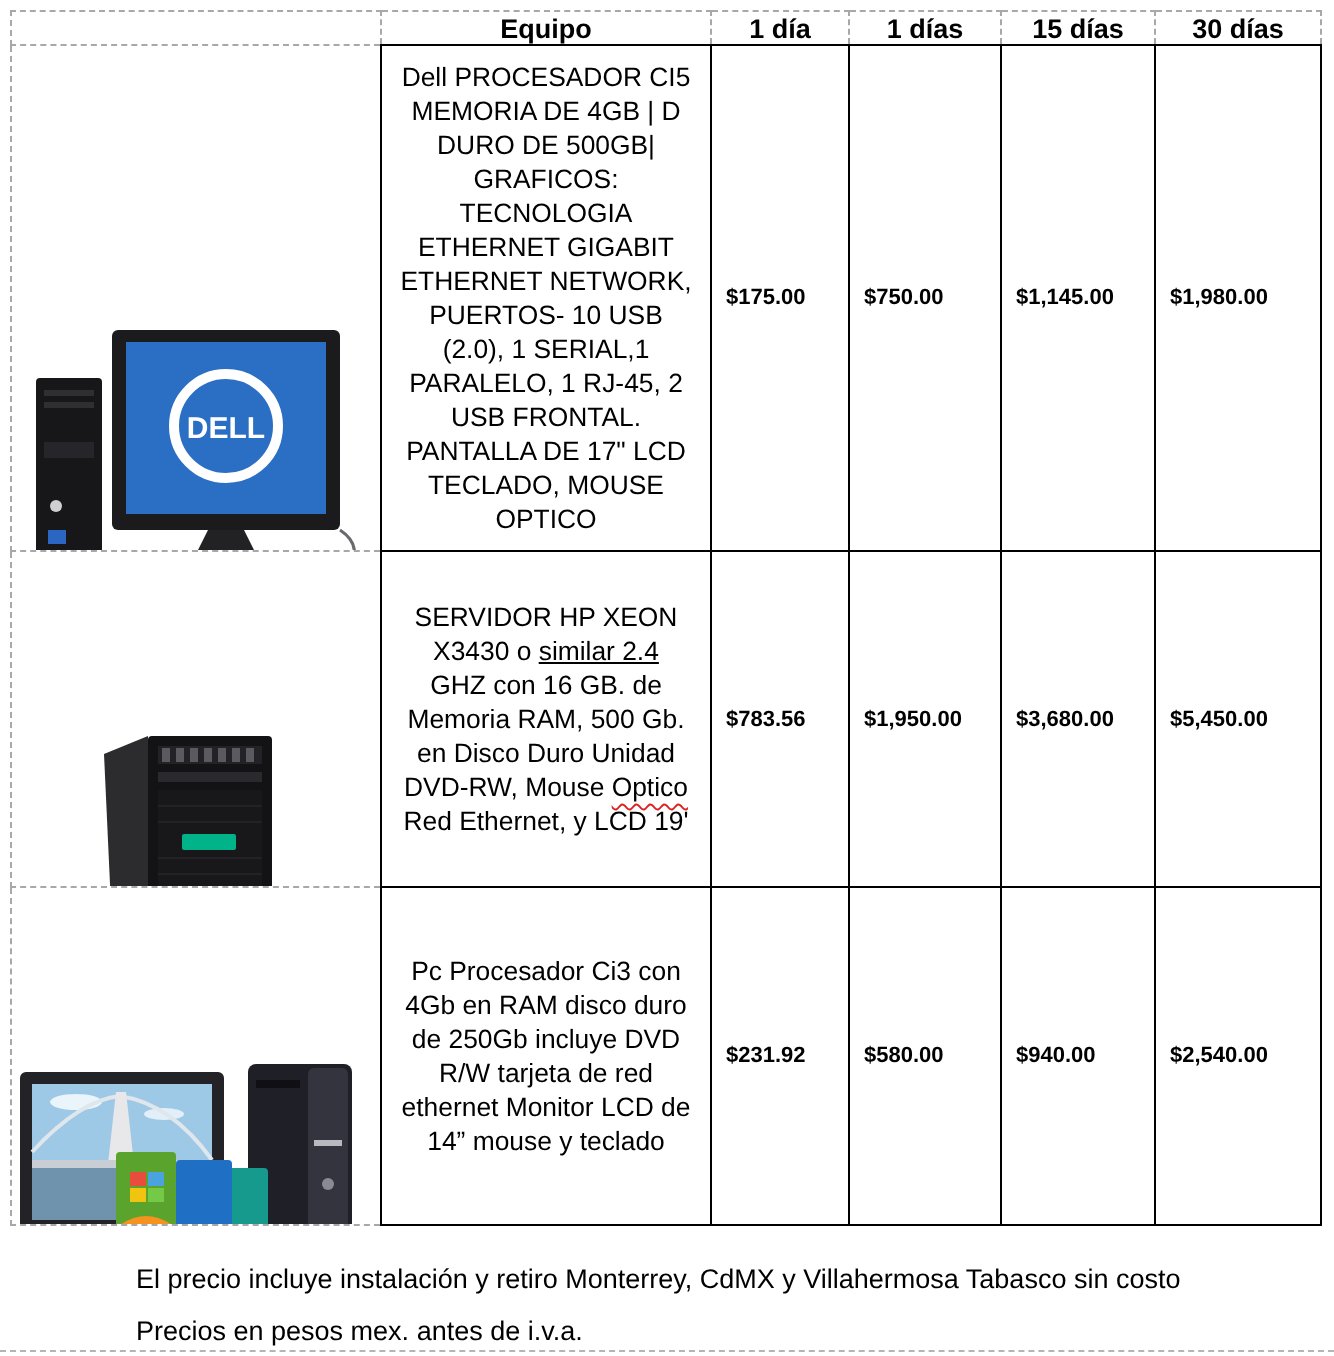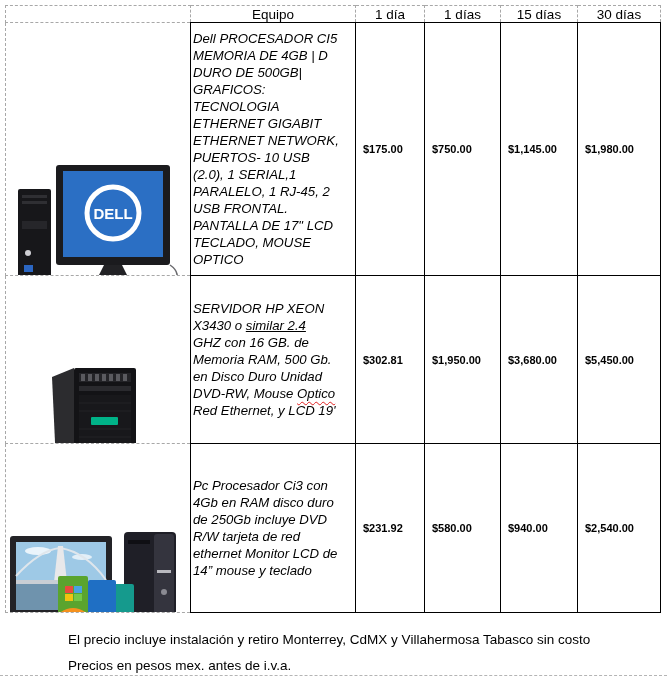--- a/index.html
+++ b/index.html
@@ -9,27 +9,27 @@
   }
   .sheet{position:absolute;left:5px;top:5px;}
   table.rental{border-collapse:collapse;table-layout:fixed;width:655px;}
   td{padding:0;vertical-align:middle;overflow:hidden;}
   tr.hrow{height:17px;}
   tr.r1{height:253px;}
   tr.r2{height:168px;}
   tr.r3{height:169px;}
   td.hd{
     border:1px dashed #a8a8a8;text-align:center;
-    font-weight:normal;font-size:13.5px;line-height:15px;
+    font-weight:bold;font-size:13.5px;line-height:15px;
   }
   td.imgc{border:1px dashed #a8a8a8;}
   td.solid{border:1px solid #000;}
   td.desc{
-    font-size:13.2px;line-height:17px;
-    white-space:pre-line;padding:0 2px;font-style:italic;
+    text-align:center;font-size:13.2px;line-height:17px;
+    white-space:pre-line;padding:0 2px;
   }
   td.price{
     font-weight:bold;font-size:11px;padding-left:7px;text-align:left;
   }
   .u{text-decoration:underline;}
   .sp{
     text-decoration:underline wavy #e02020;
     text-decoration-thickness:1px;text-underline-offset:3px;
   }
   .imgbox{position:relative;width:100%;height:100%;}
@@ -145,21 +145,21 @@
           </svg>
         </div>
       </td>
       <td class="solid desc"><span>SERVIDOR HP XEON
 X3430 o </span><span class="u">similar 2.4</span><span>
 GHZ con 16 GB. de
 Memoria RAM, 500 Gb.
 en Disco Duro Unidad
 DVD-RW, Mouse </span><span class="sp">Optico</span><span>
 Red Ethernet, y LCD 19'</span></td>
-      <td class="solid price">$302.81</td>
+      <td class="solid price">$783.56</td>
       <td class="solid price">$1,950.00</td>
       <td class="solid price">$3,680.00</td>
       <td class="solid price">$5,450.00</td>
     </tr>
 
     <tr class="r3">
       <td class="imgc">
         <div class="imgbox">
           <svg class="pcb" width="176" height="164" viewBox="0 0 176 164">
             <rect x="116" y="2" width="52" height="94" rx="4" fill="#1f1f27"></rect>

